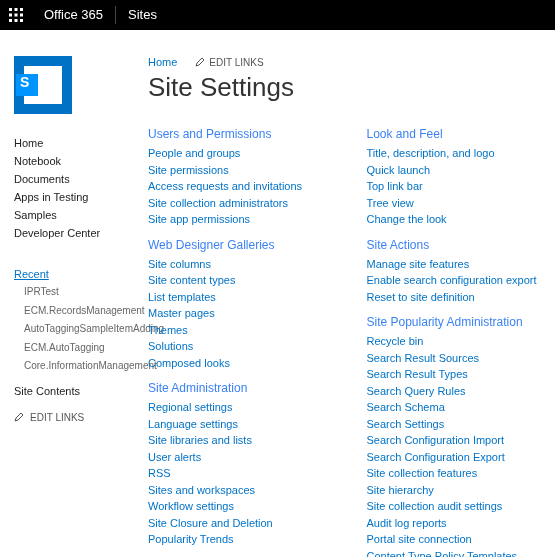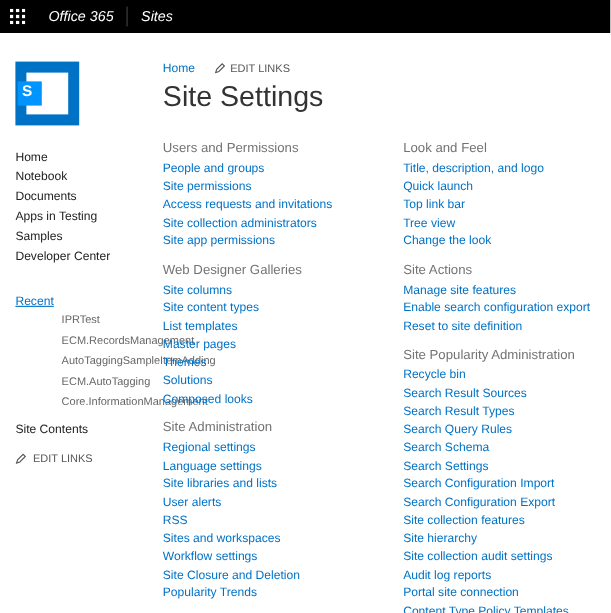--- a/index.html
+++ b/index.html
@@ -1,47 +1,47 @@
 <!DOCTYPE html>
 <html><head>
 <meta charset="utf-8">
 <style>
   * { box-sizing: border-box; margin: 0; padding: 0; }
   body { font-family: "Segoe UI", Arial, sans-serif; font-size: 11px; color: #222; background: #fff; width: 555px; }
   
   .suitebar { background: #000; color: #fff; height: 30px; display: flex; align-items: center; }
   .waffle { width: 32px; height: 30px; display: flex; align-items: center; justify-content: center; color: #fff; }
   .waffle svg { width: 14px; height: 14px; }
-  .suite-txt { padding: 0 12px; font-size: 13px; line-height: 30px; font-style: italic; }
+  .suite-txt { padding: 0 12px; font-size: 13px; line-height: 30px; }
   .suite-div { width: 1px; height: 18px; background: #444; }
   
   .page { display: flex; padding: 8px 0 0 0; }
   .ql { width: 148px; padding: 18px 8px 0 14px; }
   .main { flex: 1; padding: 0 10px 10px 0; }
   
   .siteicon { width: 58px; height: 58px; background: #0072c6; display: flex; align-items: center; justify-content: center; margin-bottom: 20px; }
   .siteicon-inner { width: 38px; height: 38px; background: #fff; position: relative; }
   .siteicon-inner::before { content: ""; position: absolute; left: -8px; top: 8px; width: 22px; height: 22px; background: #0094ff; }
   .siteicon-s { position:absolute; left:-4px; top:8px; color:#fff; font-weight:600; font-size:14px; }
   
   .ql a { display: block; color: #222; text-decoration: none; padding: 3px 0; font-size: 11px; }
   .ql a.active { color: #0072c6; text-decoration: underline; margin-top: 23px; }
   .ql .indent { padding-left: 10px; }
-  .ql .indent a { color: #666; font-size: 10px; line-height: 1.25; padding: 3px 0; margin-left: 32px; }
+  .ql .indent a { color: #666; font-size: 10px; line-height: 1.25; padding: 3px 0; }
   .ql-gap { height: 6px; }
   .ql-edit { display: flex; align-items: center; gap: 6px; padding-top: 12px; font-size: 10px; color: #555; }
   
   .crumbrow { display: flex; align-items: center; gap: 18px; padding: 18px 0 4px 0; font-size: 11px; }
   .crumbrow a { color: #0072c6; text-decoration: none; }
   .editlinks { display: flex; align-items: center; gap: 4px; font-size: 10px; color: #555; }
   .pagetitle { font-size: 26px; font-weight: 400; color: #333; padding-bottom: 14px; }
   
   .settings { display: flex; gap: 40px; }
   .settings-col { flex: 1; }
-  .settings h3 { font-size: 12px; font-weight: 400; color: #737373; margin: 10px 0 4px 0; }
+  .settings h3 { font-size: 12px; font-weight: 400; color: #3b82f6; margin: 10px 0 4px 0; }
   .settings a { display: block; color: #0072c6; text-decoration: none; font-size: 11px; line-height: 1.5; }
   .pencil { width: 10px; height: 10px; }
 </style>
 </head>
 <body>
 
 <div class="suitebar">
   <div class="waffle">
     <svg viewBox="0 0 14 14" fill="#fff">
         <rect x="0" y="0" width="3" height="3"></rect>

